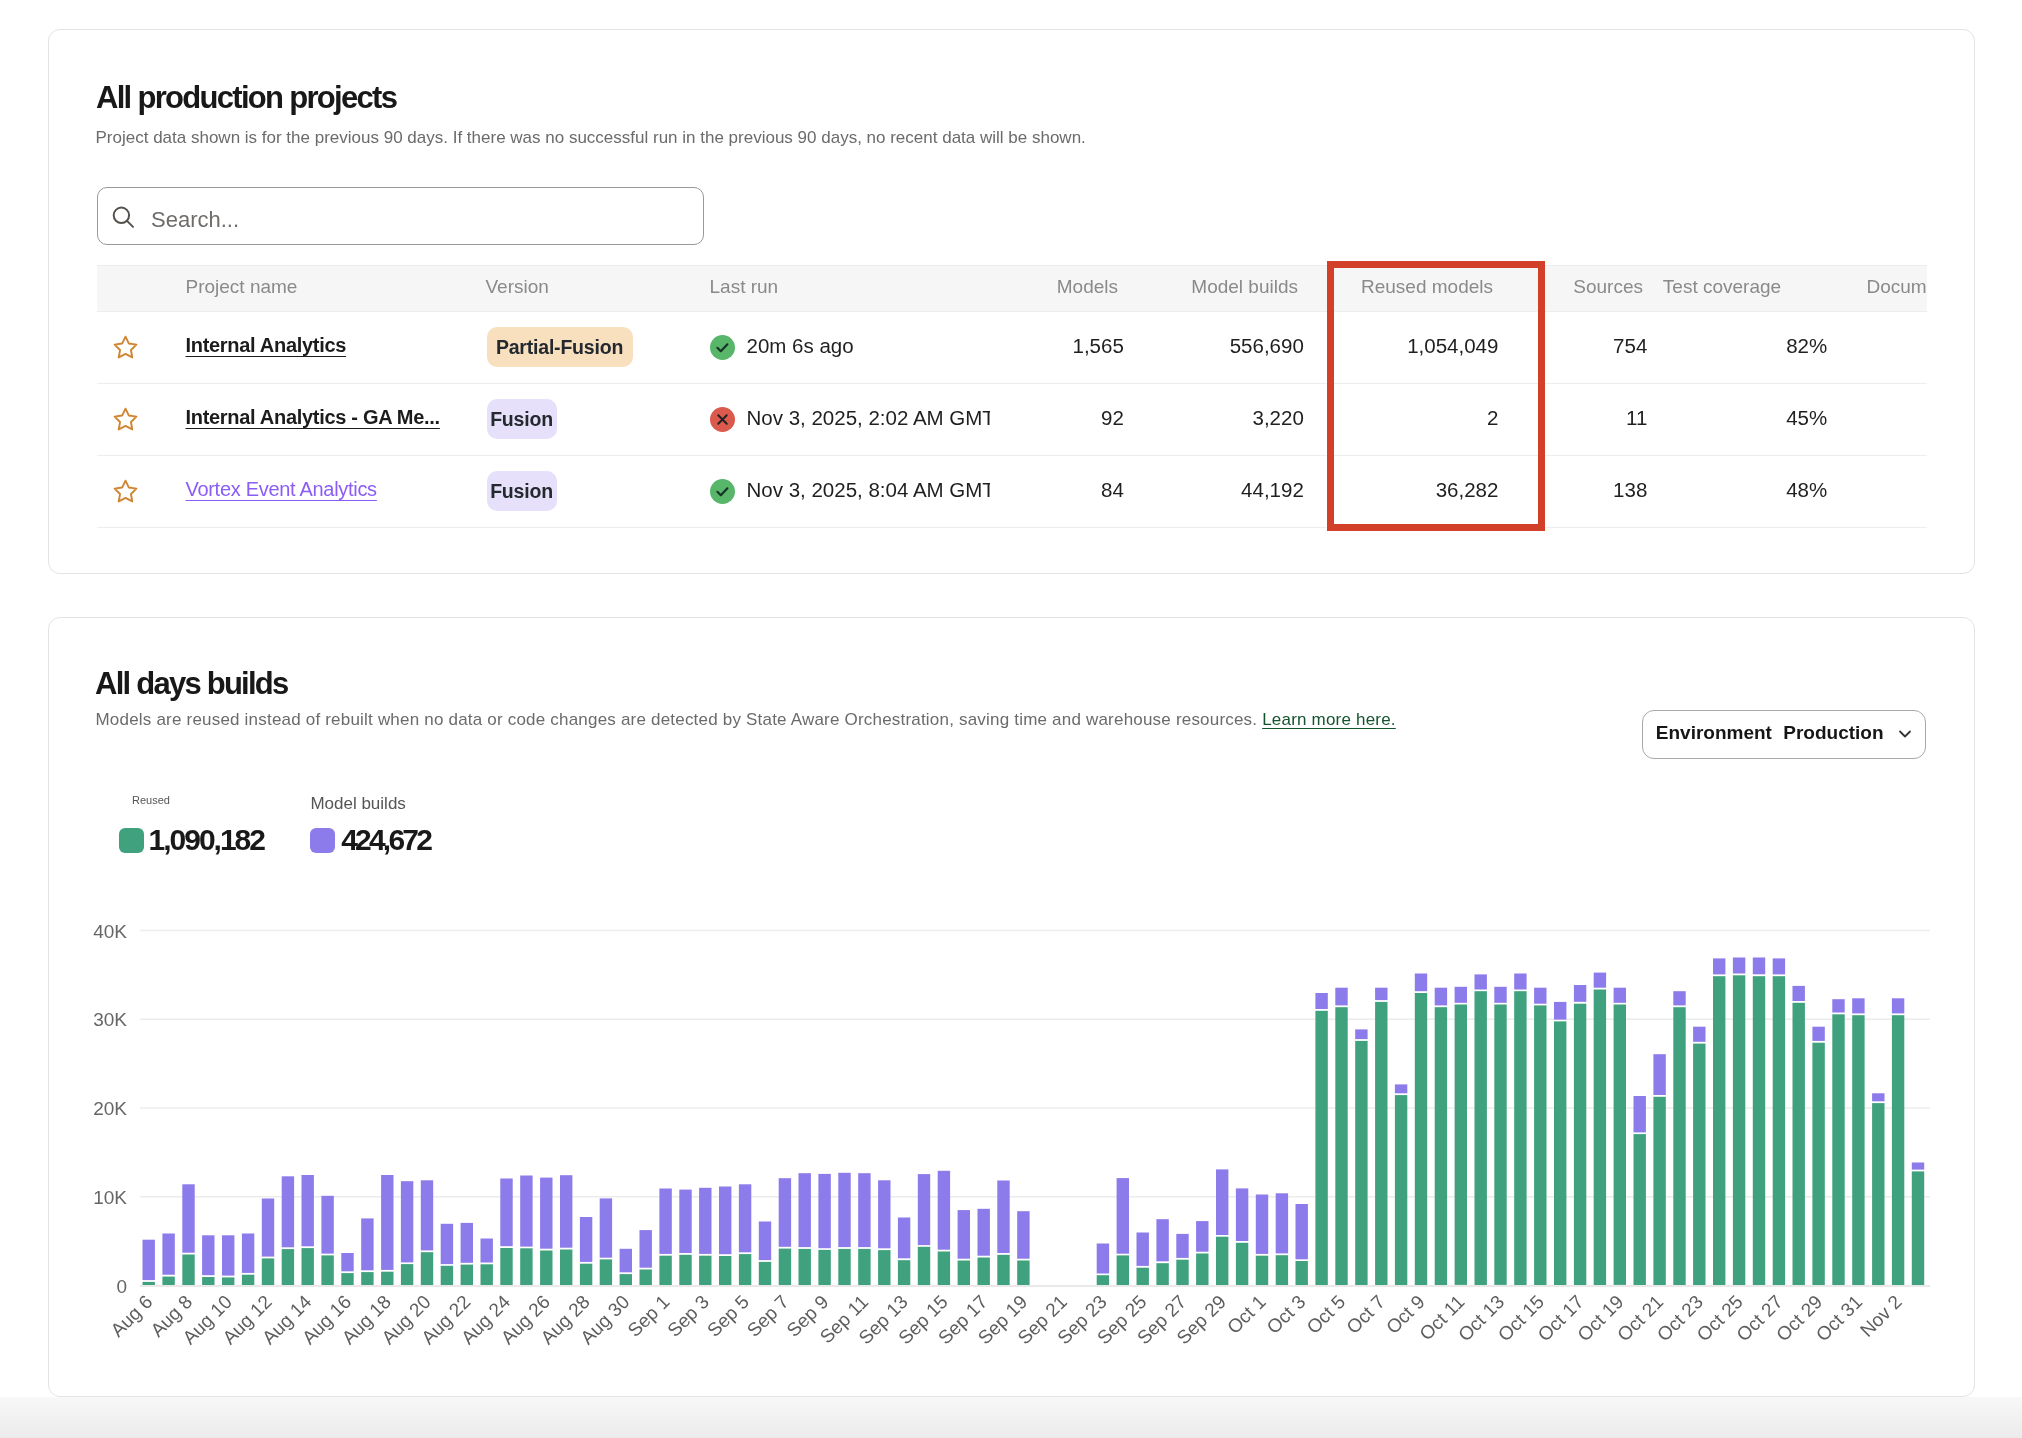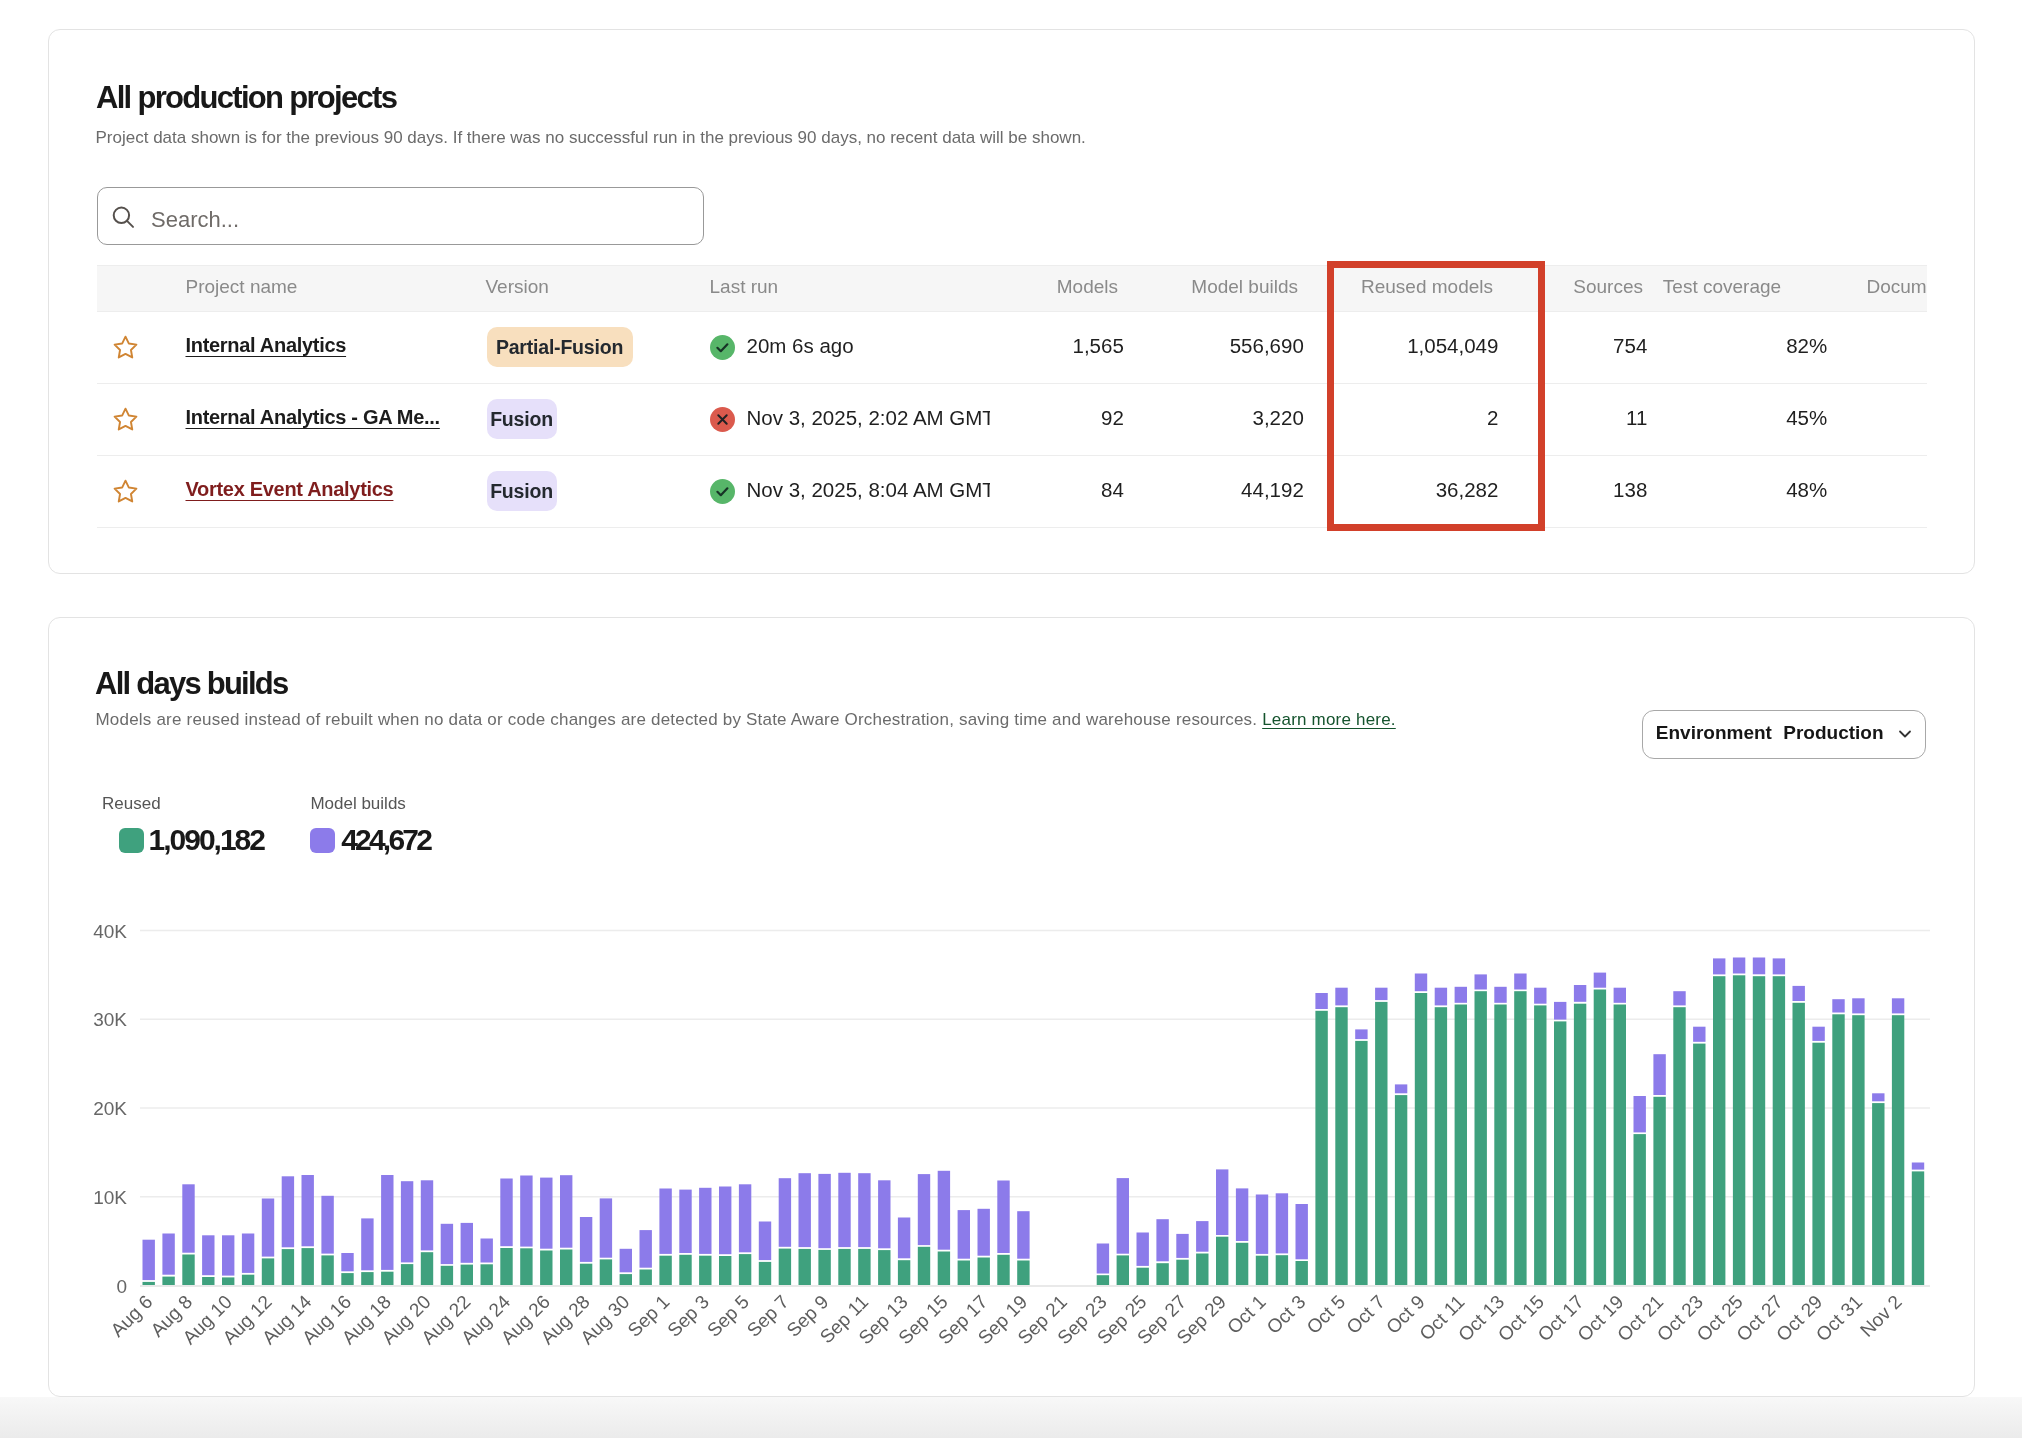--- a/index.html
+++ b/index.html
@@ -68,21 +68,21 @@
     </svg></div>
 <div class="abs" style="left:746.5px;top:406.2px;width:243px;overflow:hidden;white-space:nowrap;font-size:20.5px;color:#1f1f1f">Nov 3, 2025, 2:02 AM GMT+8</div>
 <div class="abs num" style="left:923.8px;top:406.2px;width:200px">92</div>
 <div class="abs num" style="left:1103.8px;top:406.2px;width:200px">3,220</div>
 <div class="abs num" style="left:1298.4px;top:406.2px;width:200px">2</div>
 <div class="abs num" style="left:1447.3px;top:406.2px;width:200px">11</div>
 <div class="abs num" style="left:1627.2px;top:406.2px;width:200px">45%</div>
 <div class="abs" style="left:111.5px;top:477.5px"><svg width="27" height="27" viewBox="0 0 24 24" fill="none" stroke="#D08533" stroke-width="1.7" stroke-linejoin="round">
       <path d="M12 2.4l3.0 6.1 6.7 .97-4.85 4.72 1.15 6.67-6.0-3.15-6.0 3.15 1.15-6.67L2.3 9.47l6.7-.97z"></path>
     </svg></div>
-<div class="abs" style="left:185.5px;top:478.2px;font-size:20px;font-weight:700;letter-spacing:-0.3px;color:#7f1d1d;text-decoration:underline;text-underline-offset:4px;text-decoration-thickness:1.4px">Vortex Event Analytics</div>
+<div class="abs" style="left:185.5px;top:478.2px;font-size:20px;font-weight:400;letter-spacing:-0.3px;color:#8b5cf6;text-decoration:underline;text-underline-offset:4px;text-decoration-thickness:1.4px">Vortex Event Analytics</div>
 <div class="abs" style="left:486.5px;top:471px;width:70px;height:40px;background:#E6E0FA;border-radius:10px;font-size:19.5px;font-weight:600;letter-spacing:-0.2px;color:#24292f;text-align:center;line-height:40px">Fusion</div>
 <div class="abs" style="left:710px;top:478.5px"><svg width="25" height="25" viewBox="0 0 25 25">
       <circle cx="12.5" cy="12.5" r="12.5" fill="#57B669"></circle>
       <path d="M7.4 12.8l3.4 3.4 6.6-6.9" stroke="#173326" stroke-width="2.2" fill="none" stroke-linecap="round" stroke-linejoin="round"></path>
     </svg></div>
 <div class="abs" style="left:746.5px;top:478.2px;width:243px;overflow:hidden;white-space:nowrap;font-size:20.5px;color:#1f1f1f">Nov 3, 2025, 8:04 AM GMT+8</div>
 <div class="abs num" style="left:923.8px;top:478.2px;width:200px">84</div>
 <div class="abs num" style="left:1103.8px;top:478.2px;width:200px">44,192</div>
 <div class="abs num" style="left:1298.4px;top:478.2px;width:200px">36,282</div>
 <div class="abs num" style="left:1447.3px;top:478.2px;width:200px">138</div>
@@ -93,21 +93,21 @@
 <div class="abs h1" style="left:95px;top:666px;letter-spacing:-1.75px">All days builds</div>
 <div class="abs sub" style="left:95.5px;top:710px;letter-spacing:0.2px">Models are reused instead of rebuilt when no data or code changes are detected by State Aware Orchestration, saving time and warehouse resources. <span style="color:#14532d;text-decoration:underline;text-underline-offset:3px">Learn more here.</span></div>
 
 <div class="abs" style="left:1642.3px;top:709.7px;width:283.6px;height:49px;border:1.4px solid #a8a8a8;border-radius:12px"></div>
 <div class="abs" style="left:1655.8px;top:721.5px;font-size:19px;font-weight:600;color:#161616">Environment</div>
 <div class="abs" style="left:1783.3px;top:721.5px;font-size:19px;font-weight:600;color:#161616">Production</div>
 <div class="abs" style="left:1897px;top:726px"><svg width="16" height="16" viewBox="0 0 16 16" fill="none" stroke="#333" stroke-width="1.8" stroke-linecap="round" stroke-linejoin="round">
       <path d="M3 5.5l5 5 5-5"></path>
     </svg></div>
 
-<div class="abs" style="left:102px;top:793.5px;font-size:17px;color:#555">Reused</div>
+<div class="abs" style="left:132px;top:793.5px;font-size:11px;color:#555">Reused</div>
 <div class="abs" style="left:310.4px;top:793.5px;font-size:17px;color:#555">Model builds</div>
 <div class="abs" style="left:119.2px;top:828px;width:25px;height:25px;border-radius:6px;background:#3FA17E"></div>
 <div class="abs" style="left:148.5px;top:823px;font-size:30px;font-weight:700;color:#191919;letter-spacing:-2px">1,090,182</div>
 <div class="abs" style="left:310px;top:828px;width:25px;height:25px;border-radius:6px;background:#8C7BEA"></div>
 <div class="abs" style="left:341.2px;top:823px;font-size:30px;font-weight:700;color:#191919;letter-spacing:-2.8px">424,672</div>
 
 <div class="abs" style="left:0;top:900px"><svg class="chart" width="2022" height="538" viewBox="0 900 2022 538" font-family="Liberation Sans, sans-serif">
 <line x1="140" y1="930.5" x2="1930" y2="930.5" stroke="#ececec" stroke-width="1.4"></line>
 <line x1="140" y1="1019.3" x2="1930" y2="1019.3" stroke="#ececec" stroke-width="1.4"></line>
 <line x1="140" y1="1108.0" x2="1930" y2="1108.0" stroke="#ececec" stroke-width="1.4"></line>

